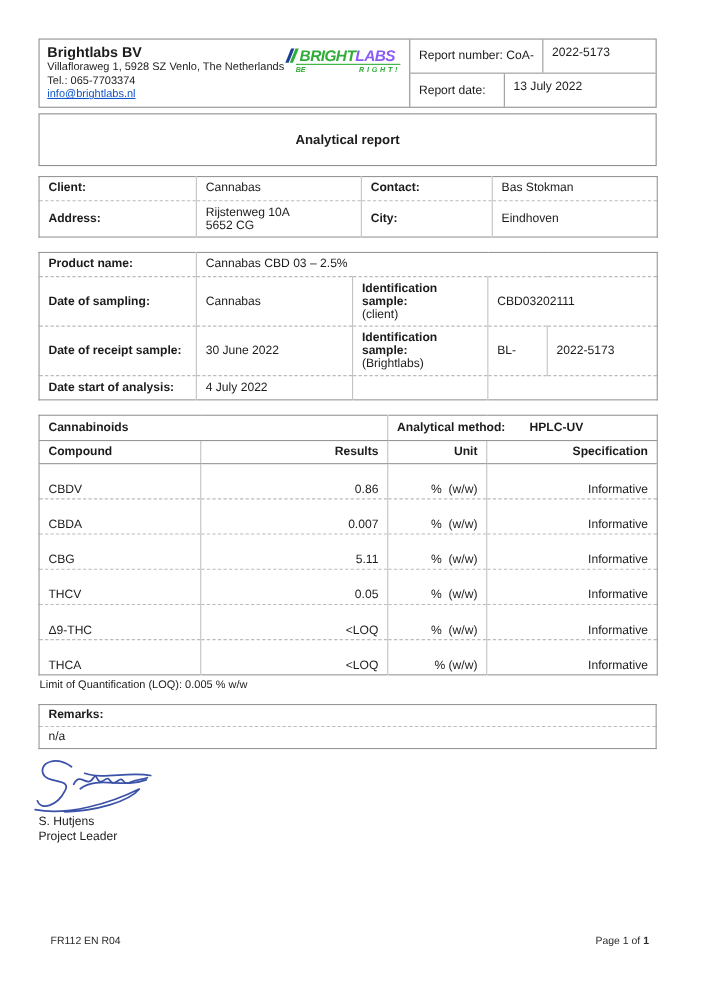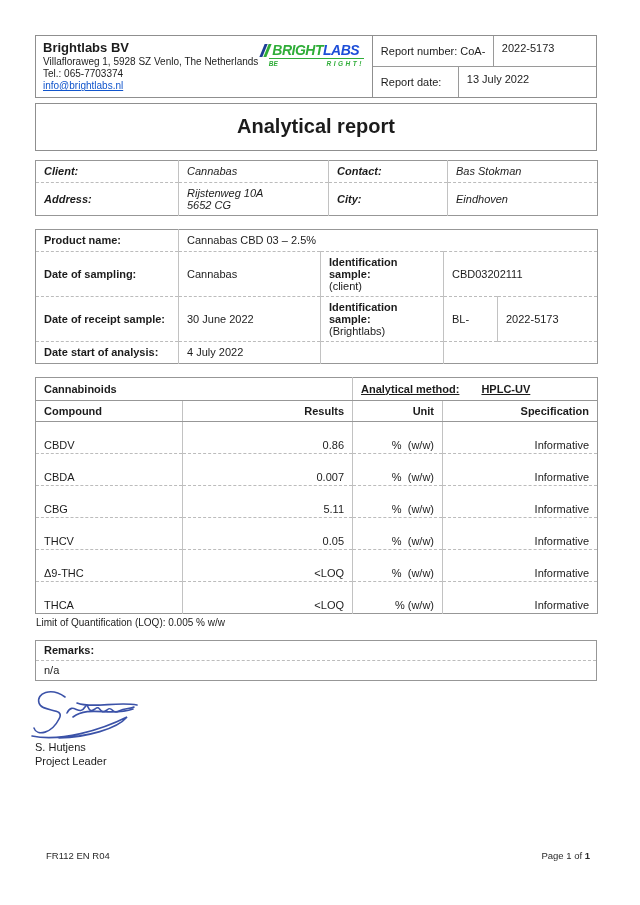--- a/index.html
+++ b/index.html
@@ -39,21 +39,21 @@
   .company-email a, .company-email span.link {
     color: #1155cc; text-decoration: underline; cursor: pointer;
   }
   .logo { margin-top: 2px; width: 102px; }
   .logo-top { display: flex; align-items: center; }
   .slash { display: inline-block; width: 3px; height: 13px; transform: skewX(-22deg); margin-right: 1.5px; }
   .slash-blue { background: #1c3e96; }
   .slash-green { background: #2fad38; margin-right: 3px; }
   .logo-text { font-size: 14px; font-weight: bold; font-style: italic; letter-spacing: -0.5px; line-height: 1; }
   .logo-bright { color: #2fad38; }
-  .logo-labs { color: #1d4ed8; }
+  .logo-labs { color: #8b5cf6; }
   .logo-tagline {
     display: flex; justify-content: space-between;
     border-top: 1.5px solid #2fad38;
     margin-top: 1px; margin-left: 7px;
     font-size: 6.5px; font-weight: bold; font-style: italic; color: #2fad38;
     padding-top: 1px;
   }
   .tagline-right { letter-spacing: 2.5px; }
   .header-right { width: 224px; display: flex; flex-direction: column; font-size: 11px; }
   .hr-row { display: flex; flex: 1; align-items: flex-start; }
@@ -63,44 +63,44 @@
   .hr-cell-date { width: 86px; border-right: 1px solid #9a9a9a; align-self: stretch; display: flex; align-items: center; }
   .hr-value { padding: 6px 8px; }
 
   
   .title-box {
     margin-top: 5px;
     border: 1px solid #8f8f8f;
     height: 48px;
     display: flex; align-items: center; justify-content: center;
   }
-  .title-text { font-size: 20px; font-weight: bold; }
+  .title-text { font-size: 12px; font-weight: bold; }
 
   
   table { border-collapse: collapse; table-layout: fixed; width: 562px; font-size: 11px; }
   table.doc { border: 1px solid #979797; }
   td { vertical-align: middle; padding: 4px 8px; border-right: 1px solid #c2c2c2; border-bottom: 1px dashed #bcbcbc; }
   td:last-child { border-right: none; }
   tr:last-child td { border-bottom: none; }
   td.lbl { font-weight: bold; }
   .sub { font-weight: normal; }
 
   .client-table { margin-top: 9px; }
-  .client-table td { height: 22px; font-style: italic; }
+  .client-table td { height: 22px; }
 
   .product-table { margin-top: 13px; }
   .product-table td { height: 22px; }
 
   .cannab-table { margin-top: 13px; }
   .cannab-table tr.sec-head td { border-bottom: 1px solid #979797; height: 23px; }
   .cannab-table tr.col-head td { border-bottom: 1px solid #979797; font-weight: bold; height: 21px; }
   .cannab-table td.c { text-align: right; }
   .cannab-table tr.data td { height: 19px; padding-top: 17px; padding-bottom: 2px; }
   .unit-cell { white-space: pre; }
-  .method-cell { font-weight: bold; text-decoration: underline; }
+  .method-cell { font-weight: bold; }
   .method-cell .method-value { margin-left: 22px; }
 
   .loq-note { font-size: 10px; margin-top: 3px; padding-left: 1px; }
 
   .remarks-table { margin-top: 12px; border-radius: 14px; }
   .remarks-table td { border-right: none; height: 20px; padding-top: 3px; padding-bottom: 3px; }
 
   
   .sig-area { margin-top: 7px; }
   .sig-svg { display: block; margin-left: -6px; }

